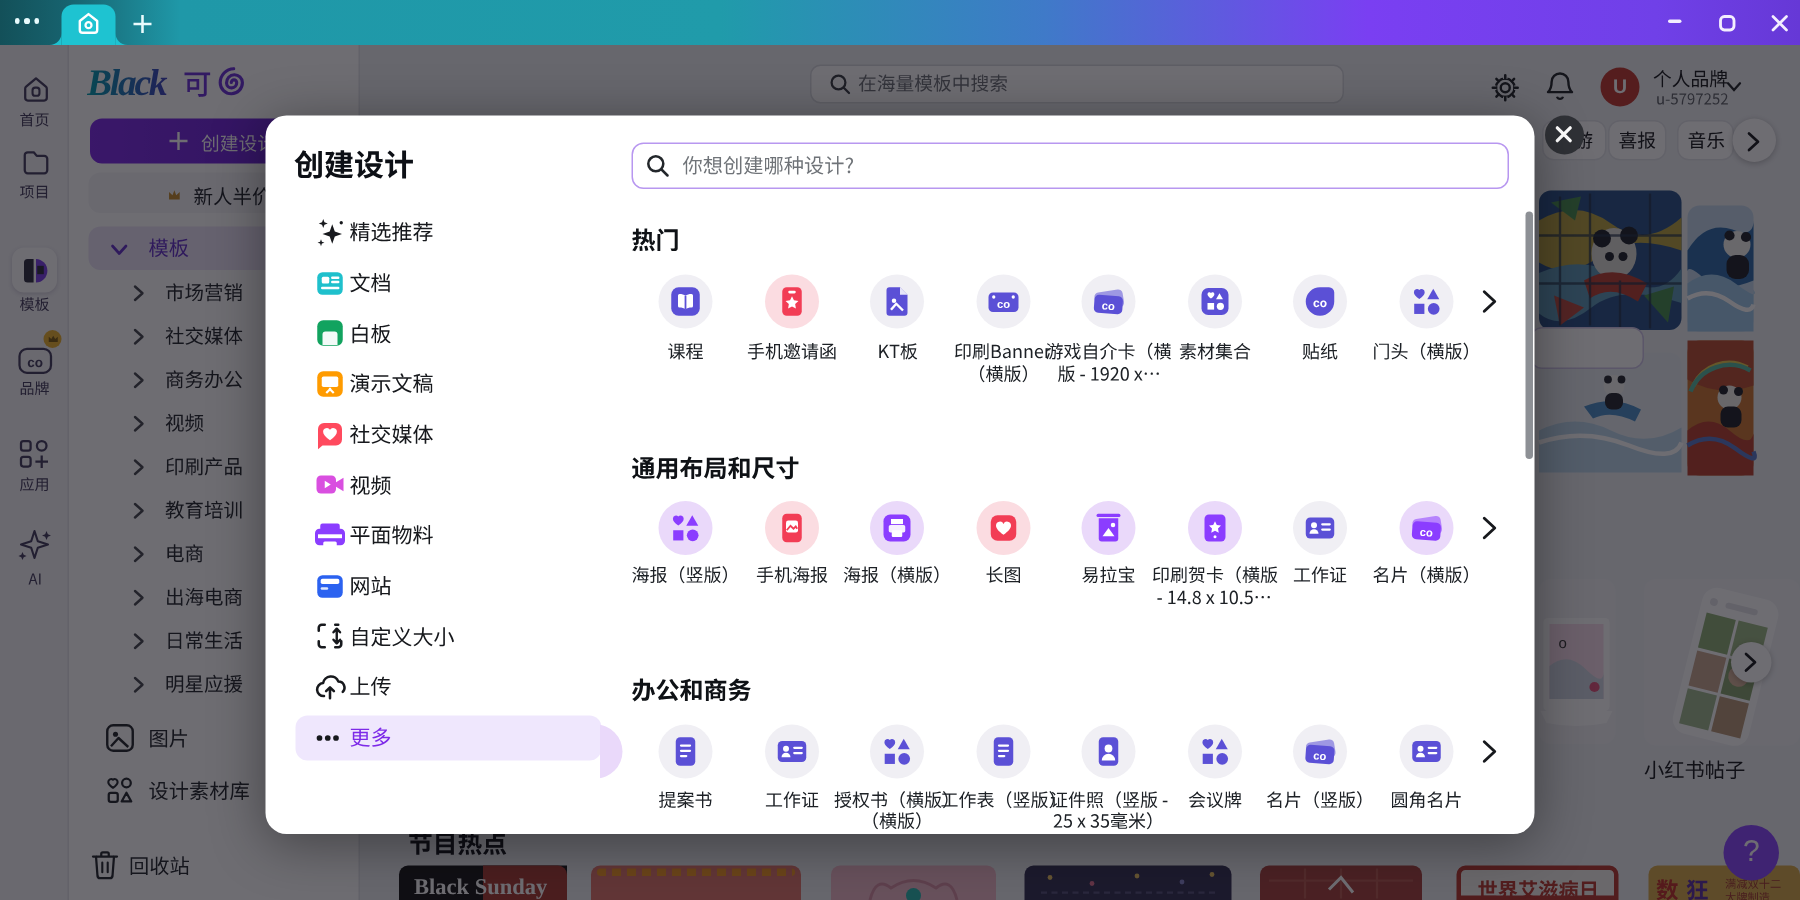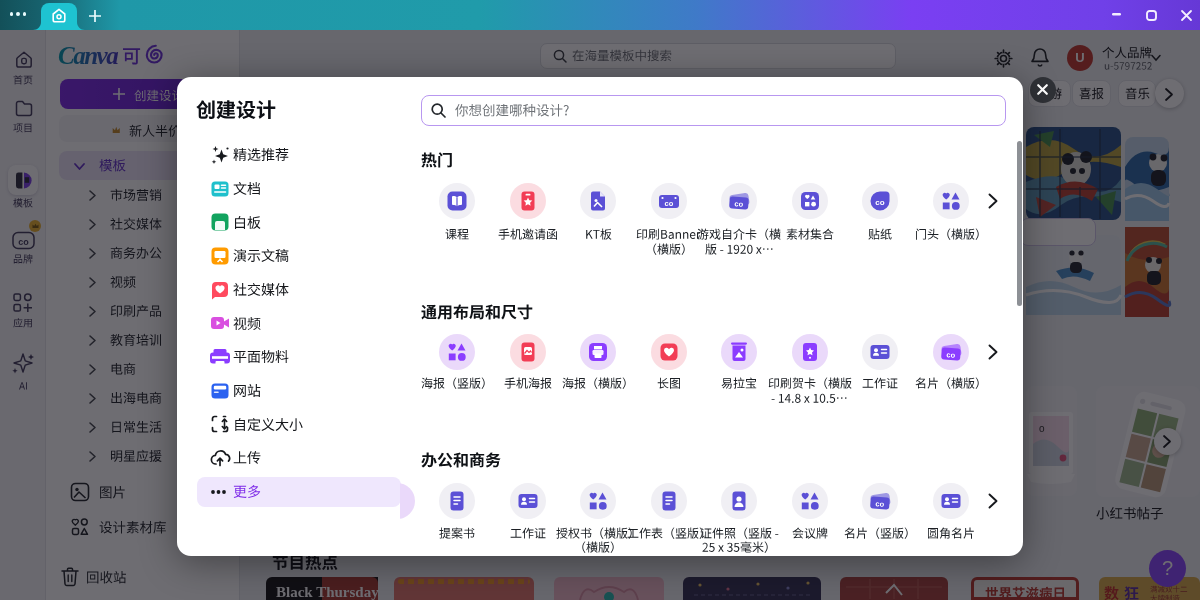--- a/index.html
+++ b/index.html
@@ -73,21 +73,21 @@
     </svg>
     <svg style="position:absolute;left:10px;top:352px;overflow:visible;" width="26" height="24" viewBox="0 0 26 24">
       <path d="M13 2 L15.2 8.8 L22 11 L15.2 13.2 L13 20 L10.8 13.2 L4 11 L10.8 8.8 Z" fill="none" stroke="#433c5c" stroke-width="1.4" stroke-linejoin="round"></path>
       <path d="M21 2 l0.9 2.1 2.1 0.9 -2.1 0.9 -0.9 2.1 -0.9-2.1 -2.1-0.9 2.1-0.9 Z" fill="#433c5c"></path>
       <path d="M5 16 l0.8 1.9 1.9 0.8 -1.9 0.8 -0.8 1.9 -0.8-1.9 -1.9-0.8 1.9-0.8 Z" fill="#433c5c"></path>
     </svg>
     <svg style="position:absolute;left:18.5px;top:379.4px;overflow:visible" width="9" height="14">
       <path transform="translate(0,10.6)" d="M0 0H1L1.7 -2.2H4.4L5.1 0H6L3.6 -7.3H2.5ZM1.9 -3 2.3 -4.1C2.5 -4.9 2.8 -5.7 3 -6.6H3C3.3 -5.7 3.5 -4.9 3.8 -4.1L4.1 -3Z M7.1 0H8V-7.3H7.1Z" fill="#433c5c"></path>
     </svg>
     <div style="position:absolute;left:46px;top:30px;width:194px;height:570px;background:#fff;border-right:1px solid #e2e3e8"></div>
-    <div style="position:absolute;left:58px;top:42px;width:64px;height:28px;font-family:'Liberation Serif',serif;font-style:italic;font-weight:bold;font-size:25px;letter-spacing:-1.5px;background:linear-gradient(90deg,#00a0b0 0%,#4a2fc0 100%);-webkit-background-clip:text;background-clip:text;color:transparent">Canva</div>
+    <div style="position:absolute;left:58px;top:42px;width:64px;height:28px;font-family:'Liberation Serif',serif;font-style:italic;font-weight:bold;font-size:25px;letter-spacing:-1.5px;background:linear-gradient(90deg,#00a0b0 0%,#4a2fc0 100%);-webkit-background-clip:text;background-clip:text;color:transparent">Black</div>
     <svg style="position:absolute;left:122px;top:44px;overflow:visible" width="20" height="22">
       <path transform="translate(0,19)" d="M1 -14.7V-12.9H13.9V-0.8C13.9 -0.4 13.8 -0.3 13.3 -0.3C12.9 -0.3 11.3 -0.3 9.8 -0.4C10.1 0.2 10.5 1 10.6 1.6C12.5 1.6 13.9 1.5 14.7 1.2C15.5 0.9 15.8 0.4 15.8 -0.8V-12.9H18.1V-14.7ZM4.6 -8.7H9V-4.9H4.6ZM2.9 -10.4V-1.7H4.6V-3.2H10.8V-10.4Z" fill="#6a30d8"></path>
     </svg>
     <svg style="position:absolute;left:145px;top:44px;overflow:visible;" width="22" height="22" viewBox="0 0 22 22">
       <path d="M11 11 m-1.8 0 a1.8 1.8 0 1 1 3.6 0 a3.4 3.4 0 0 1 -6.8 0.3 a5.3 5.3 0 1 1 10.6 -0.3 a7.4 7.4 0 0 1 -14.8 0.2 a9.3 9.3 0 0 1 9.0 -9.4" fill="none" stroke="#6a30d8" stroke-width="2.1" stroke-linecap="round"></path>
     </svg>
     <div style="position:absolute;left:60px;top:79px;width:172px;height:30px;background:linear-gradient(90deg,#7d2ae8,#6420d0);border-radius:8px"></div>
     <svg style="position:absolute;left:113px;top:88px;overflow:visible;" width="12" height="12" viewBox="0 0 12 12">
       <path d="M6 0 V12 M0 6 H12" stroke="#fff" stroke-width="1.6"></path>
     </svg>
@@ -329,21 +329,21 @@
     </svg>
     <div style="position:absolute;left:1154px;top:428px;width:27px;height:27px;background:#fff;border-radius:50%;box-shadow:0 1px 4px rgba(0,0,0,.25)"></div>
     <svg style="position:absolute;left:1163px;top:435px;overflow:visible;" width="8" height="13" viewBox="0 0 8 13">
       <path d="M1 1 L7 6.5 L1 12" fill="none" stroke="#17191d" stroke-width="1.8" stroke-linecap="round" stroke-linejoin="round"></path>
     </svg>
     <svg style="position:absolute;left:272.0px;top:550.5px;overflow:visible" width="66" height="22">
       <path transform="translate(0,17.5)" d="M1.6 -8.1V-6.2H5.5V1.4H7.6V-6.2H12.3V-2.9C12.3 -2.7 12.2 -2.6 11.9 -2.6C11.6 -2.6 10.4 -2.6 9.4 -2.7C9.7 -2.1 9.9 -1.2 10 -0.6C11.6 -0.6 12.6 -0.6 13.4 -0.9C14.2 -1.2 14.4 -1.8 14.4 -2.9V-8.1ZM10.2 -14V-12.4H6.4V-14H4.4V-12.4H0.8V-10.5H4.4V-8.9H6.4V-10.5H10.2V-8.9H12.3V-10.5H15.7V-12.4H12.3V-14Z M20.8 -7.4H28.5V-5.5H20.8ZM20.8 -9.3V-11.2H28.5V-9.3ZM20.8 -3.6H28.5V-1.7H20.8ZM18.8 -13.1V1.3H20.8V0.3H28.5V1.3H30.6V-13.1Z M38.4 -1.8C38.6 -0.8 38.7 0.6 38.7 1.4L40.7 1.1C40.6 0.3 40.4 -1 40.2 -2ZM41.8 -1.8C42.1 -0.8 42.5 0.5 42.6 1.3L44.6 0.9C44.5 0.1 44 -1.2 43.6 -2.1ZM45.1 -1.9C45.9 -0.8 46.7 0.7 47.1 1.6L49 0.7C48.6 -0.2 47.6 -1.6 46.9 -2.6ZM35.6 -2.5C35 -1.3 34.2 0 33.5 0.8L35.4 1.6C36.1 0.6 36.9 -0.8 37.5 -2ZM41.9 -14 41.9 -11.7H40V-10.1H41.8C41.8 -9.3 41.7 -8.6 41.6 -8L40.6 -8.5L39.8 -7.3L39.6 -9L38 -8.6V-10H39.7V-11.8H38V-14H36.1V-11.8H33.9V-10H36.1V-8.2L33.6 -7.7L34 -5.8L36.1 -6.3V-4.8C36.1 -4.6 36.1 -4.5 35.8 -4.5C35.6 -4.5 34.9 -4.5 34.3 -4.5C34.5 -4 34.7 -3.3 34.8 -2.8C35.9 -2.8 36.7 -2.8 37.2 -3.1C37.8 -3.4 38 -3.9 38 -4.8V-6.8L39.7 -7.2L39.7 -7.2L41.1 -6.3C40.6 -5.4 39.9 -4.6 38.9 -4C39.4 -3.7 39.9 -3 40.1 -2.5C41.3 -3.3 42.1 -4.2 42.6 -5.3C43.3 -4.9 43.8 -4.5 44.2 -4.1L45.2 -5.7C44.7 -6.1 44 -6.5 43.2 -7C43.5 -7.9 43.6 -8.9 43.7 -10.1H45.2C45.1 -5.6 45.1 -2.8 47.2 -2.8C48.5 -2.8 49 -3.4 49.2 -5.4C48.7 -5.6 48.1 -5.9 47.7 -6.2C47.7 -5 47.6 -4.5 47.3 -4.5C46.8 -4.5 46.9 -7.1 47.1 -11.7H43.7L43.8 -14Z M53.9 -7.3H61.5V-5.2H53.9ZM54.8 -2.1C55 -1 55.1 0.5 55.1 1.4L57.1 1.1C57.1 0.2 56.9 -1.2 56.6 -2.3ZM58.2 -2.1C58.6 -1 59.1 0.4 59.3 1.3L61.2 0.8C61 -0.1 60.5 -1.5 60 -2.5ZM61.5 -2.2C62.3 -1.1 63.2 0.4 63.6 1.4L65.5 0.6C65.1 -0.3 64.1 -1.8 63.3 -2.8ZM52.1 -2.7C51.6 -1.5 50.8 -0.2 50 0.5L51.8 1.4C52.7 0.5 53.5 -0.9 54 -2.2ZM52 -9.2V-3.4H63.5V-9.2H58.7V-10.7H64.6V-12.6H58.7V-14H56.7V-9.2Z" fill="#101318"></path>
     </svg>
     <div style="position:absolute;left:266px;top:577px;width:112px;height:23px;background:#141414;border-radius:6px 0 0 0"></div>
     <div style="position:absolute;left:322px;top:577px;width:56px;height:23px;background:#a93a31;border-radius:0 6px 0 0"></div>
-    <div style="position:absolute;left:276px;top:584px;color:#fff;font-weight:bold;font-size:15px;font-family:'Liberation Serif',serif">Black Thursday</div>
+    <div style="position:absolute;left:276px;top:584px;color:#fff;font-weight:bold;font-size:15px;font-family:'Liberation Serif',serif">Black Sunday</div>
     <div style="position:absolute;left:394px;top:577px;width:140px;height:23px;background:#e2766b;border-radius:6px 6px 0 0"></div>
     <div style="position:absolute;left:398px;top:579px;width:132px;height:5px;background:repeating-linear-gradient(90deg,#f59a23 0 6px,#e2766b 6px 10px);border-radius:3px"></div>
     <div style="position:absolute;left:554px;top:577px;width:110px;height:23px;background:#f0b9c8;border-radius:6px 6px 0 0"></div>
     <svg style="position:absolute;left:560px;top:580px;overflow:visible;" width="98" height="20" viewBox="0 0 98 20">
       <path d="M20 20 Q24 4 34 12 Q49 2 64 12 Q74 4 78 20" fill="none" stroke="#d890a4" stroke-width="2"></path>
       <circle cx="49" cy="17" r="5" fill="#28b8b0"></circle>
     </svg>
     <div style="position:absolute;left:683px;top:577px;width:138px;height:23px;background:#343054;border-radius:6px 6px 0 0"></div>
     <svg style="position:absolute;left:688px;top:579px;overflow:visible;" width="128" height="20" viewBox="0 0 128 20">
       <circle cx="12" cy="6" r="1.6" fill="#e8c060"></circle>

